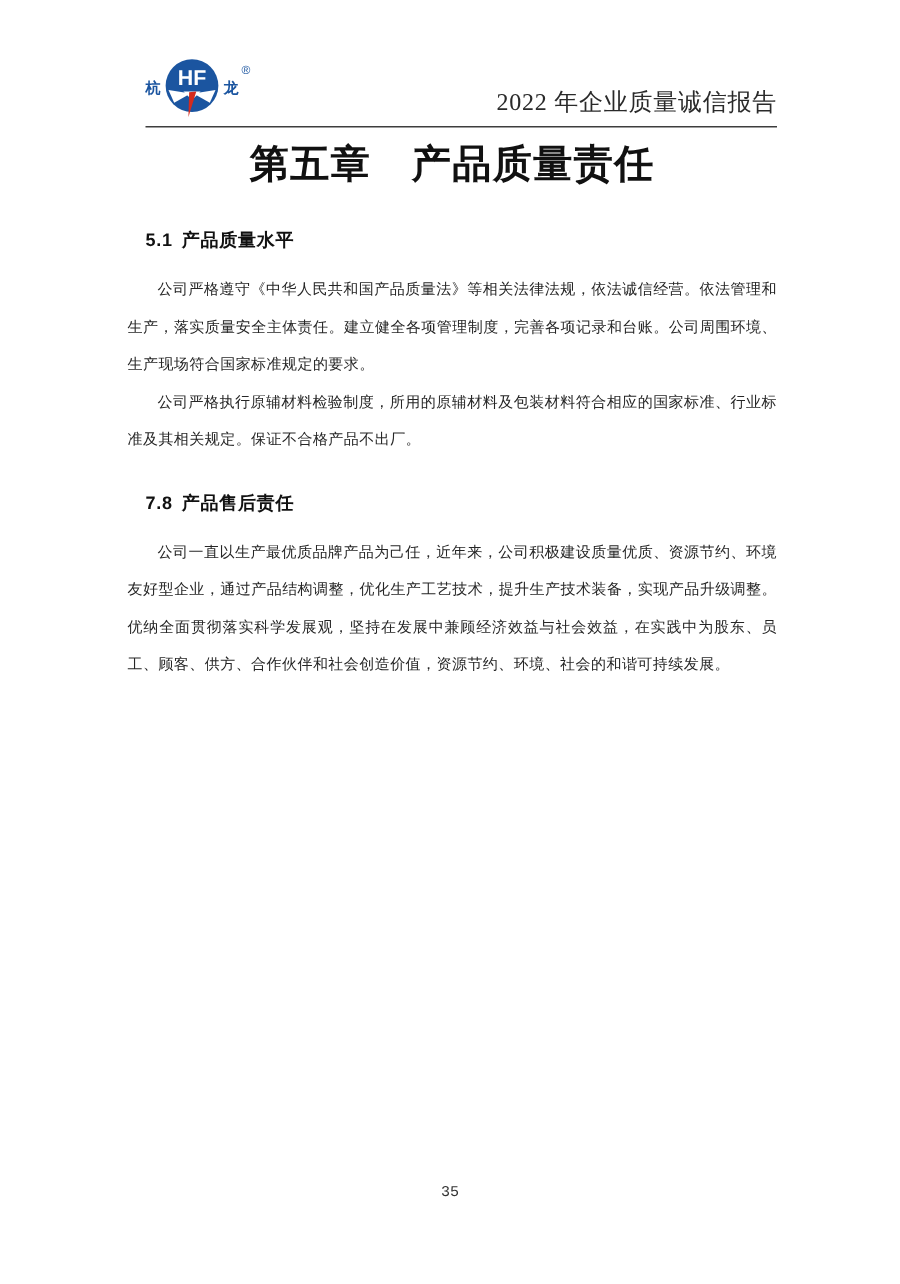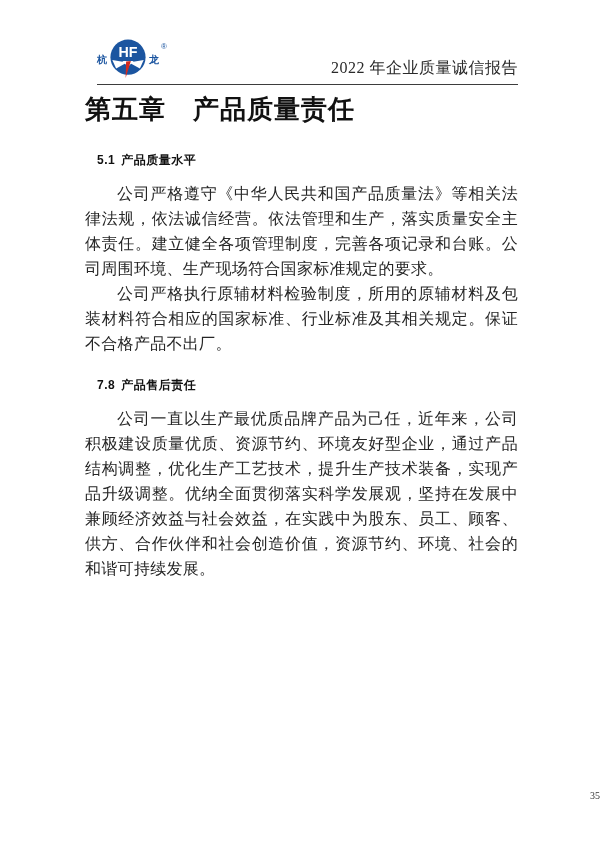--- a/index.html
+++ b/index.html
@@ -59,59 +59,59 @@
     letter-spacing: 0.5px;
     white-space: nowrap;
   }
 
   
   .chapter-title {
     margin: 8px 0 0 0;
     font-size: 26px;
     line-height: 34px;
     font-weight: bold;
-    text-align: left;
+    text-align: center;
     color: #111111;
     letter-spacing: 1px;
     font-family: "Liberation Serif", "DejaVu Serif", serif;
   }
 
   
   .section-heading {
     margin: 22px 0 0 12px;
     font-family: "Liberation Sans", "DejaVu Sans", sans-serif;
     font-size: 12px;
     line-height: 22px;
     font-weight: bold;
     color: #111111;
     letter-spacing: 0.5px;
   }
   .section-heading.gap { margin-top: 18px; }
   .sec-num { margin-right: 6px; }
   .para {
     margin: 10px 0 0 0;
-    font-size: 16px;
+    font-size: 10px;
     line-height: 25px;
     text-align: justify;
     text-indent: 2em;
     color: #262626;
     letter-spacing: 0.3px;
   }
   .para + .para { margin-top: 0; }
 
   
   .page-number {
     position: absolute;
     left: 0;
     right: 0;
     top: 790px;
-    text-align: right;
+    text-align: center;
     font-size: 10px;
     color: #333333;
-    font-family: Liberation Serif, serif;
+    font-family: Liberation Mono, monospace;
   }
 </style>
 </head>
 <body>
 
 <div class="page">
   <div class="content">
 
     <div class="header">
       <div class="logo">

